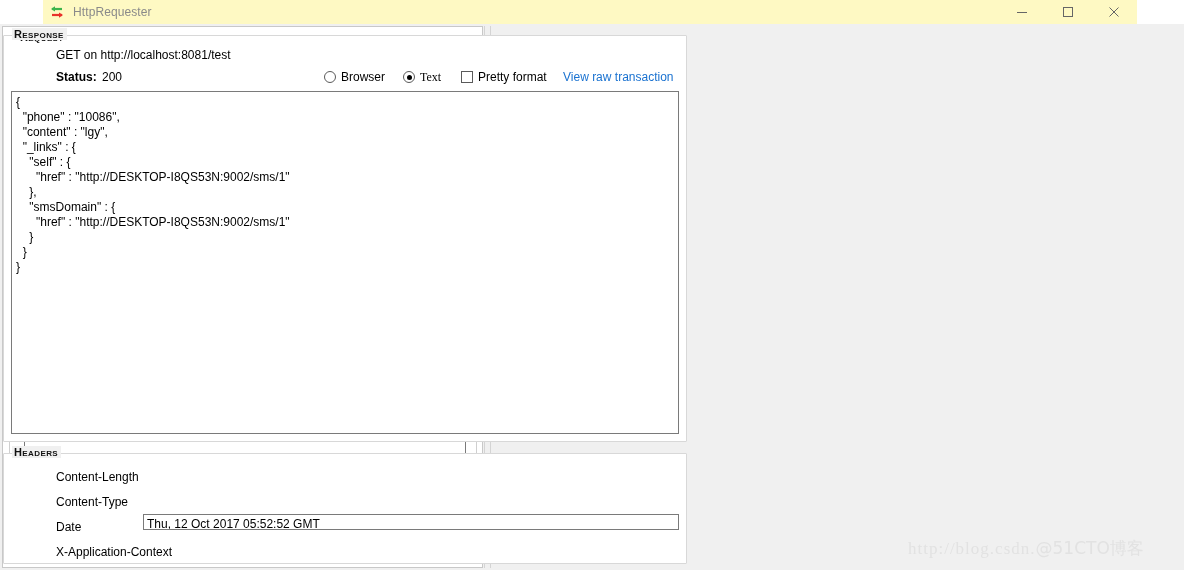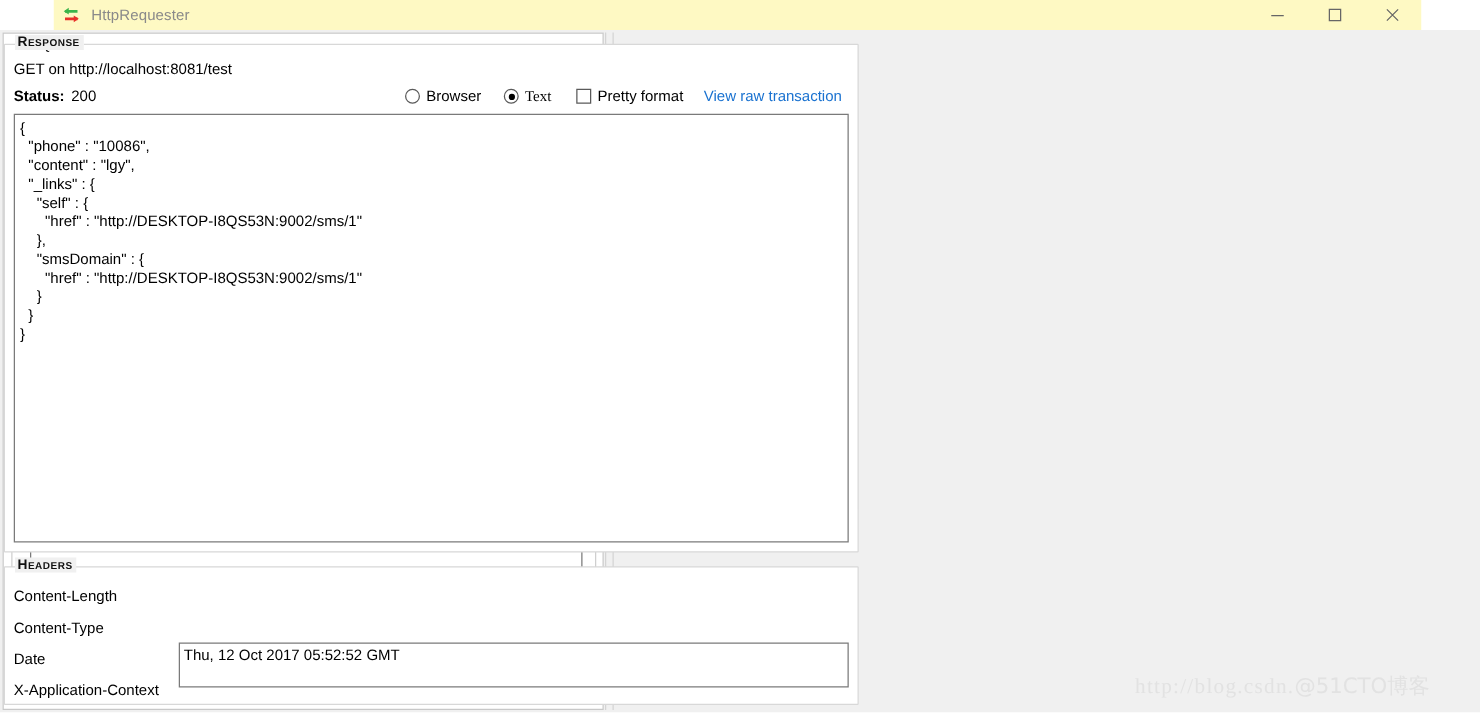--- a/index.html
+++ b/index.html
@@ -115,20 +115,21 @@
   }
   .group.on-gray > .glabel { background: #f0f0f0; }
 
   
   .lbl {
     position: absolute;
     font-size: 12px;
     color: #000;
     white-space: nowrap;
     line-height: 14px;
+    margin-left: 45px;
   }
   .lbl.b { font-weight: bold; }
 
   .textfield {
     position: absolute;
     box-sizing: border-box;
     background: #ffffff;
     border: 1px solid #7a7a7a;
     font-family: "Liberation Sans", sans-serif;
     font-size: 12px;
@@ -435,21 +436,21 @@
 
       <div class="group on-gray" style="left:3px; top:422px; width:684px; height:118px;">
         <div class="gframe" style="background:#ffffff;"></div>
         <div class="glabel">Headers</div>
 
         <div class="lbl" style="left:8px; top:24px;">Content-Length</div>
 
         <div class="lbl" style="left:8px; top:49px;">Content-Type</div>
 
         <div class="lbl" style="left:8px; top:74px;">Date</div>
-        <div class="textfield" style="left:140px; top:68px; width:536px; height:36px; line-height:18px;">Thu, 12 Oct 2017 05:52:52 GMT</div>
+        <div class="textfield" style="left:140px; top:68px; width:536px; height:16px; line-height:18px;">Thu, 12 Oct 2017 05:52:52 GMT</div>
 
         <div class="lbl" style="left:8px; top:99px;">X-Application-Context</div>
       </div>
     </div>
   </div>
 
   <div class="watermark">
     <span>http://blog.csdn.</span><span class="cn">@51CTO博客</span>
   </div>
 

